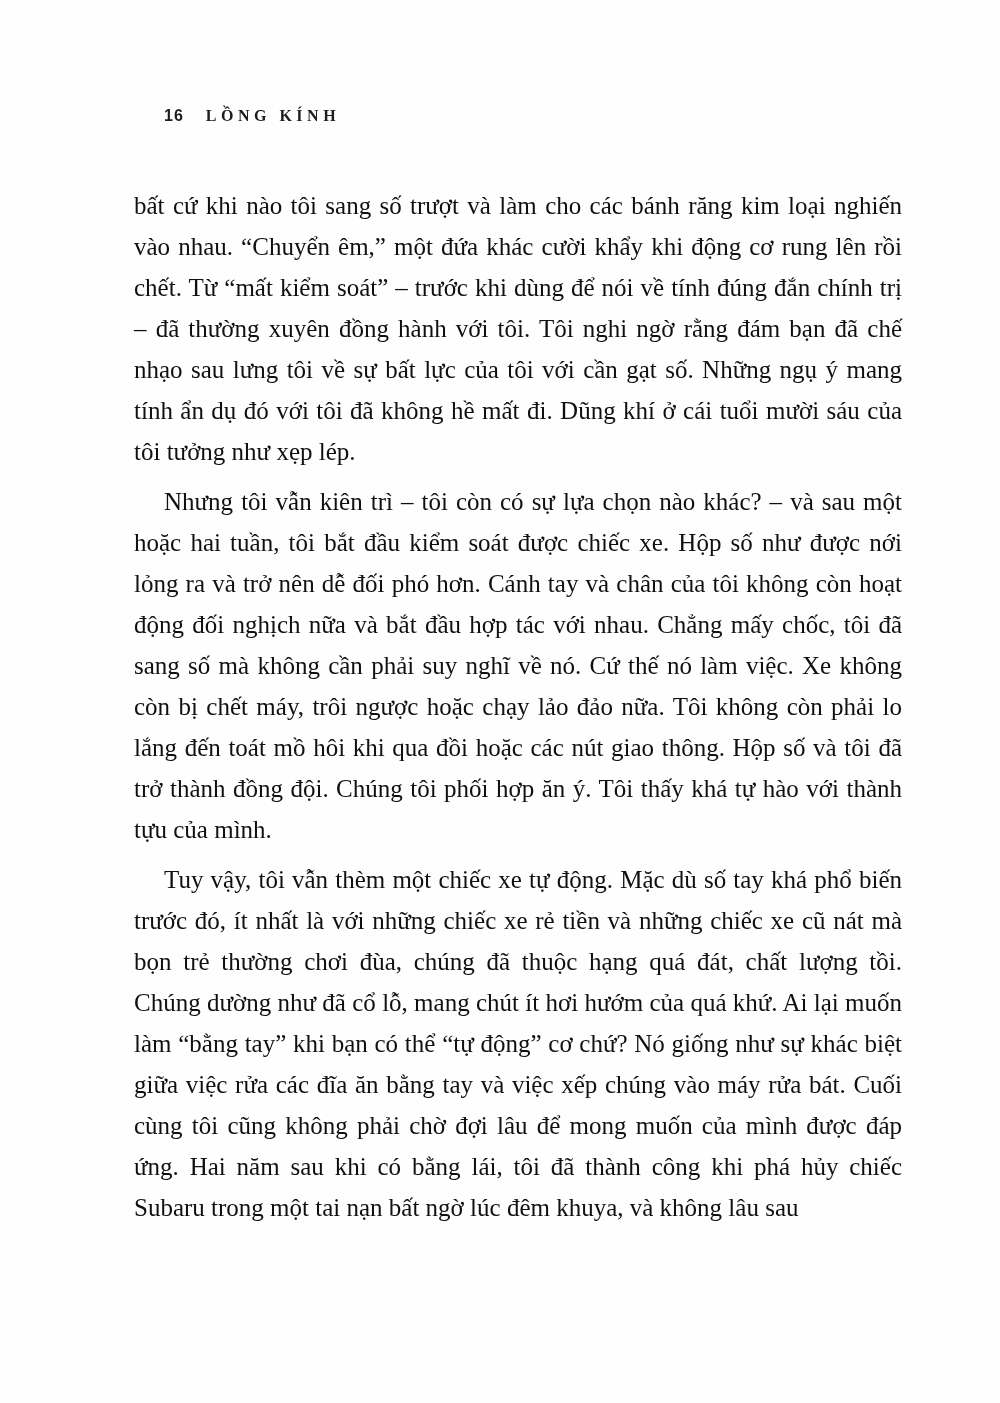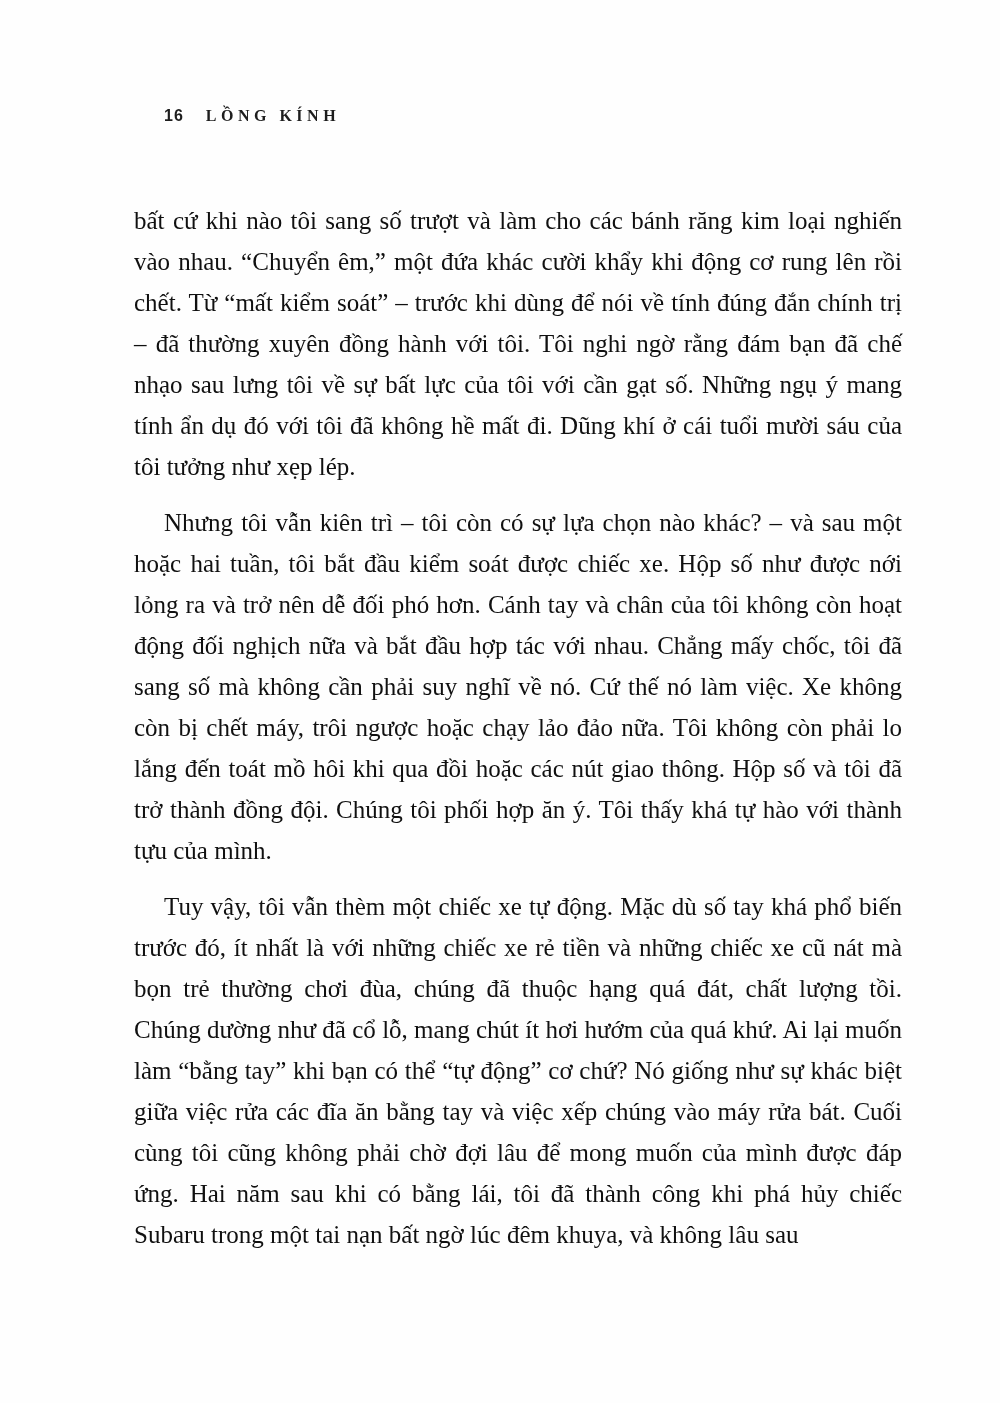--- a/index.html
+++ b/index.html
@@ -39,21 +39,21 @@
     position: absolute;
     top: 185px;
     left: 134px;
     width: 768px;
     font-size: 25px;
     line-height: 41px;
     text-align: justify;
     color: #101010;
   }
   .page-body p {
-    margin: 15px 0 9px 0;
+    margin: 0 0 9px 0;
   }
   .page-body p.indent {
     text-indent: 30px;
     font-family: Liberation Serif, serif;
   }
 </style>
 </head>
 <body>
 
 <div class="page">

